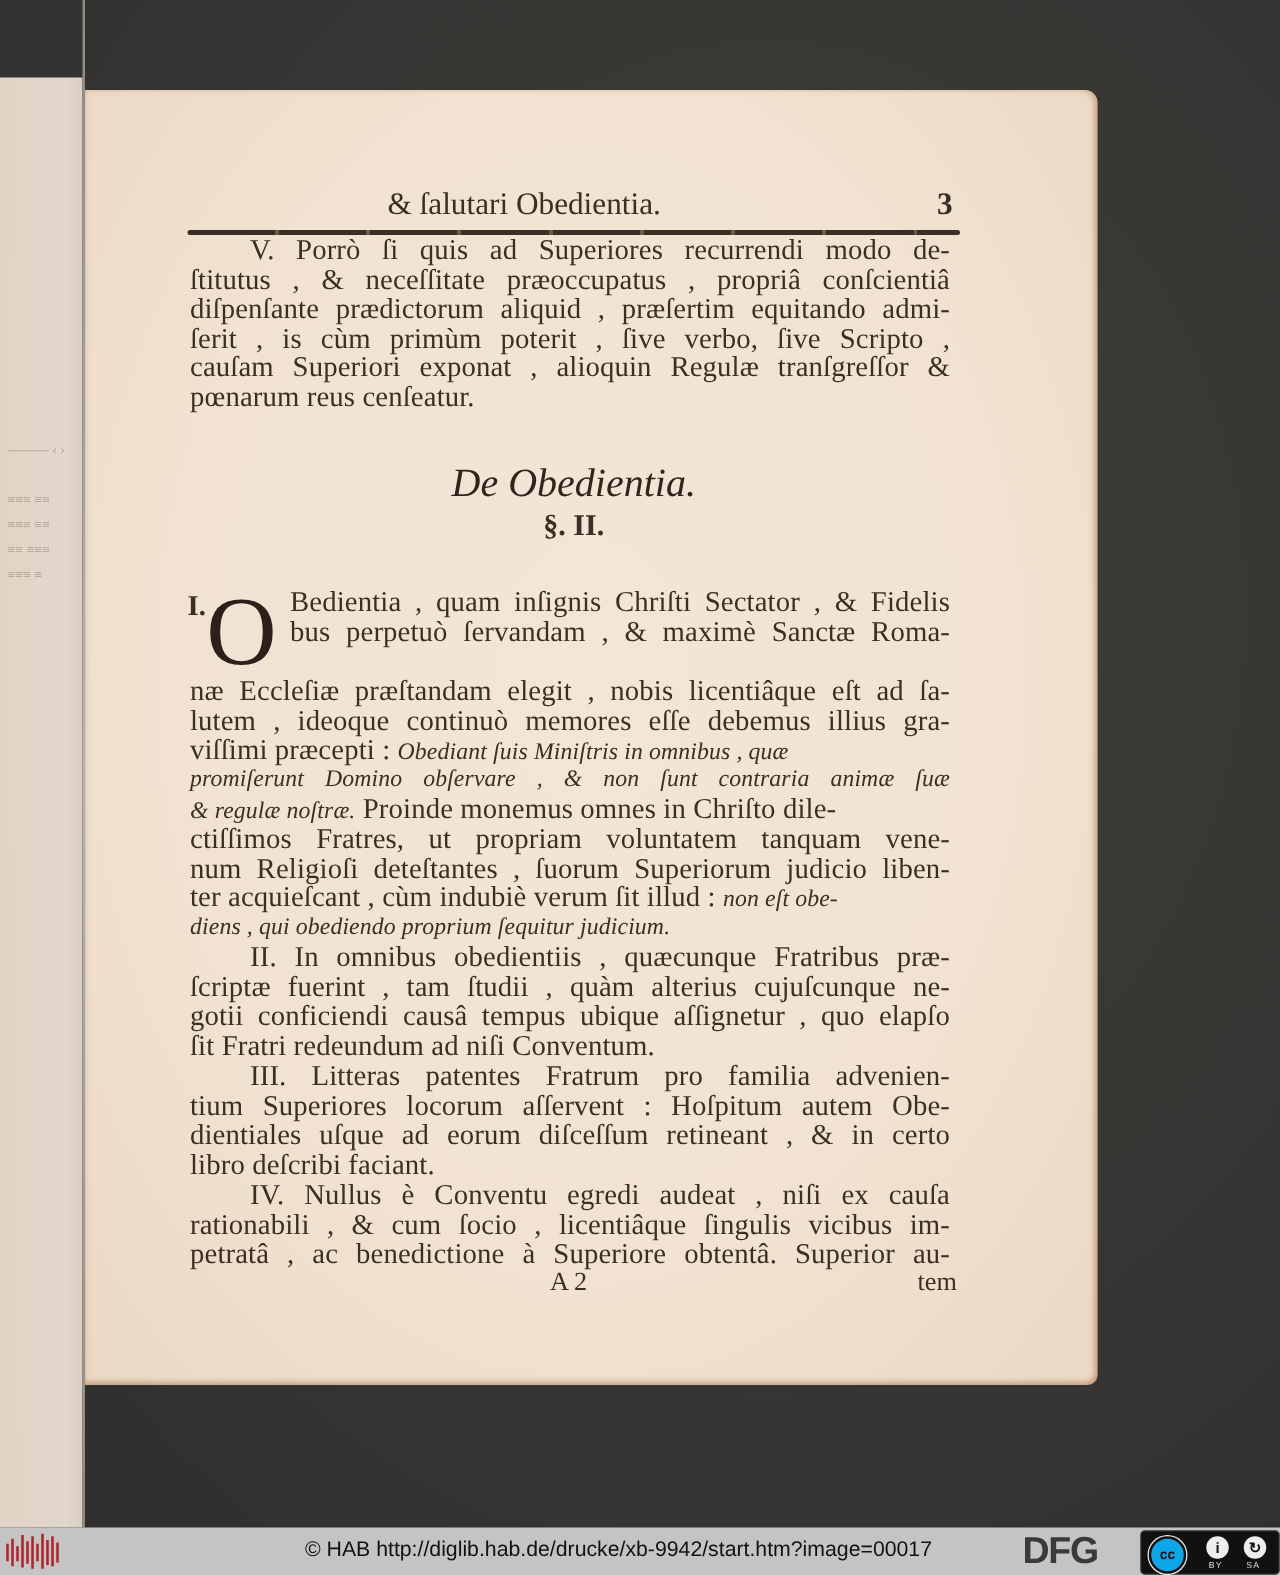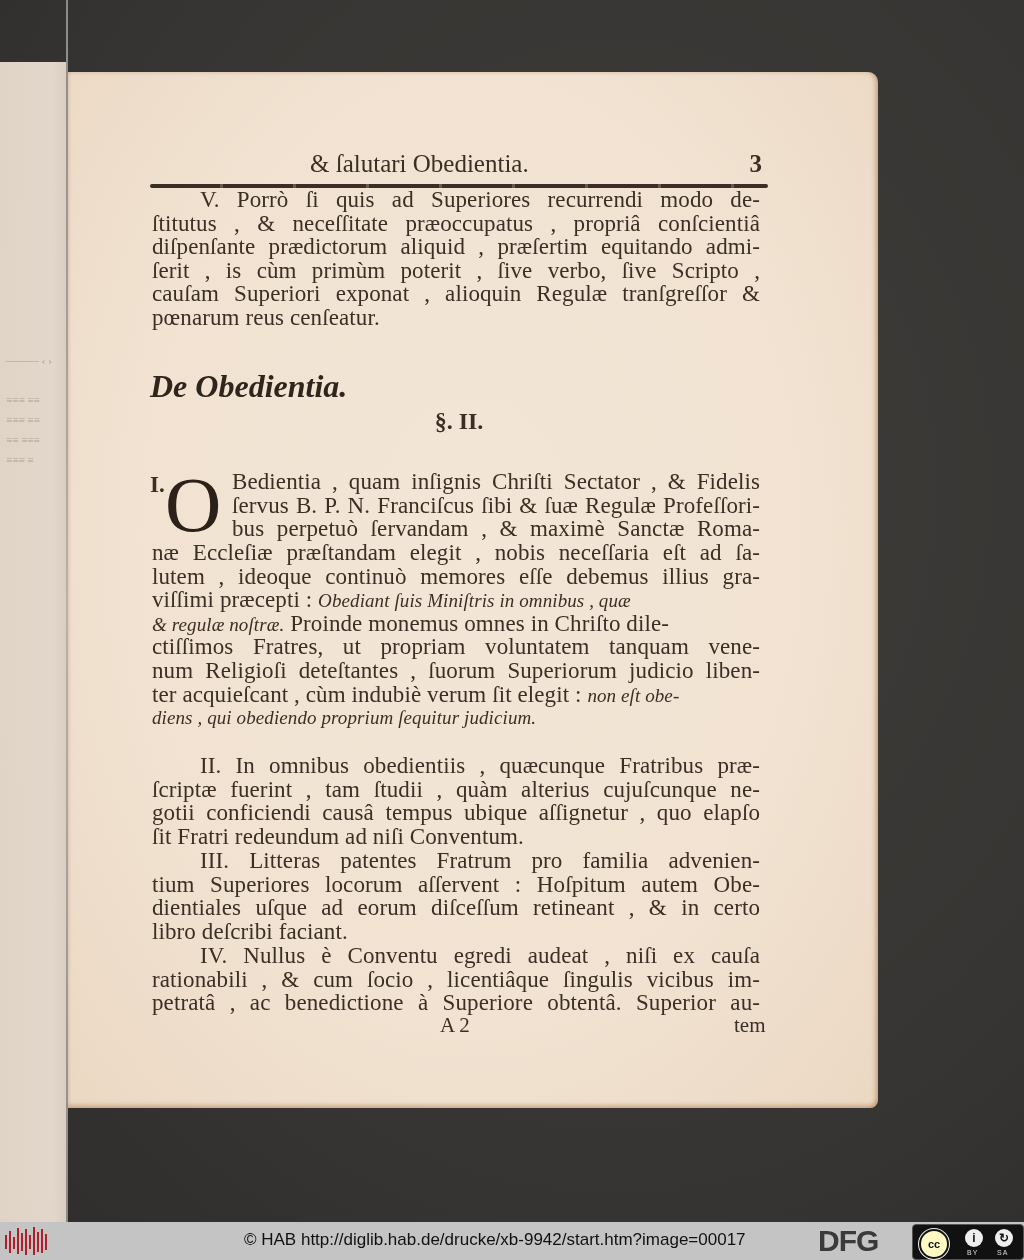--- a/index.html
+++ b/index.html
@@ -51,22 +51,22 @@
     position:absolute; left:0; top:34px; width:618px; height:4px;
     background:repeating-linear-gradient(90deg,#3b2f25 0 70px, #6b5a4a 70px 73px);
     border-radius:2px;
   }
   .para-block { position:absolute; left:152px; width:608px; }
   .line { display:block; white-space:nowrap; text-align:justify; text-align-last:justify; height:23.6px; }
   .line.last { text-align-last:left; }
   .indent { padding-left:48px; }
   .it { font-style:italic; font-size:19px; }
   .title {
-    position:absolute; left:150px; top:368px; width:618px; text-align:left;
-    font-style:italic; font-size:32px; color:#2f251c;font-weight:bold;
+    position:absolute; left:150px; top:368px; width:618px; text-align:center;
+    font-style:italic; font-size:32px; color:#2f251c;
   }
   .section {
     position:absolute; left:150px; top:408px; width:618px; text-align:center;
     font-size:24px; font-weight:bold; color:#3b2f25;
   }
   .dropcap {
     position:absolute; left:165px; top:466px; font-size:78px; line-height:78px; color:#2b2119;
   }
   .i-num { position:absolute; left:150px; top:472px; font-size:23px; font-weight:bold; color:#3b2f25; }
   .signature { position:absolute; left:440px; top:1013px; font-size:21px; color:#3b2f25; }
@@ -84,21 +84,21 @@
   .dfg-logo {
     position:absolute; left:818px; top:4px; font-family:"Liberation Sans", sans-serif;
     font-weight:bold; font-size:30px; color:#3a3a3a; letter-spacing:-1px; line-height:30px;
   }
   .cc-badge {
     position:absolute; left:912px; top:2px; width:110px; height:34px;
     background:#111; border-radius:4px; border:1px solid #555;
   }
   .cc-badge .cc {
     position:absolute; left:6px; top:4px; width:26px; height:26px; border-radius:50%;
-    background:#fef9c3; border:2px solid #111; box-shadow:0 0 0 1px #eee;
+    background:#0ea5e9; border:2px solid #111; box-shadow:0 0 0 1px #eee;
     font-family:"Liberation Sans", sans-serif; font-weight:bold; font-size:11px;
     text-align:center; line-height:26px; color:#111;
   }
   .cc-badge .icon {
     position:absolute; top:4px; width:18px; height:18px; border-radius:50%;
     background:#eee; color:#111; text-align:center; line-height:18px;
     font-family:"Liberation Sans", sans-serif; font-size:12px; font-weight:bold;
   }
   .cc-badge .lbl {
     position:absolute; top:24px; font-family:"Liberation Sans", sans-serif;
@@ -137,32 +137,32 @@
 </div>
 
 <div class="title">De Obedientia.</div>
 <div class="section">§. II.</div>
 
 <span class="i-num">I.</span>
 <span class="dropcap">O</span>
 
 <div class="text" style="left:232px; top:470px; width:528px;">
   <span class="line">Bedientia , quam inſignis Chriſti Sectator , &amp; Fidelis</span>
-  <span class="line">ſervus B. P. N. Franciſcus ſibi &amp; ſuæ Regulæ Profeſſori-</span>
   <span class="line">bus perpetuò ſervandam , &amp; maximè Sanctæ Roma-</span>
 </div>
 
 <div class="text para-block" style="top:541px;">
-  <span class="line">næ Eccleſiæ præſtandam elegit , nobis neceſſaria eſt ad ſa-</span>
+  <span class="line">næ Eccleſiæ præſtandam elegit , nobis licentiâque eſt ad ſa-</span>
   <span class="line">lutem , ideoque continuò memores eſſe debemus illius gra-</span>
   <span class="line" style="text-align-last:auto;"><span>viſſimi præcepti : </span><span class="it">Obediant ſuis Miniſtris in omnibus , quæ</span></span>
+  <span class="line it">promiſerunt Domino obſervare , &amp; non ſunt contraria animæ ſuæ</span>
   <span class="line" style="text-align-last:auto;"><span class="it">&amp; regulæ noſtræ.</span><span> Proinde monemus omnes in Chriſto dile-</span></span>
   <span class="line">ctiſſimos Fratres, ut propriam voluntatem tanquam vene-</span>
   <span class="line">num Religioſi deteſtantes , ſuorum Superiorum judicio liben-</span>
-  <span class="line" style="text-align-last:auto;"><span>ter acquieſcant , cùm indubiè verum ſit elegit : </span><span class="it">non eſt obe-</span></span>
+  <span class="line" style="text-align-last:auto;"><span>ter acquieſcant , cùm indubiè verum ſit illud : </span><span class="it">non eſt obe-</span></span>
   <span class="line last it">diens , qui obediendo proprium ſequitur judicium.</span>
 </div>
 
 <div class="text para-block" style="top:754px;">
   <span class="line indent">II.  In omnibus obedientiis , quæcunque Fratribus præ-</span>
   <span class="line">ſcriptæ fuerint , tam ſtudii , quàm alterius cujuſcunque ne-</span>
   <span class="line">gotii conficiendi causâ tempus ubique aſſignetur , quo elapſo</span>
   <span class="line last">ſit Fratri redeundum ad niſi Conventum.</span>
 </div>
 

